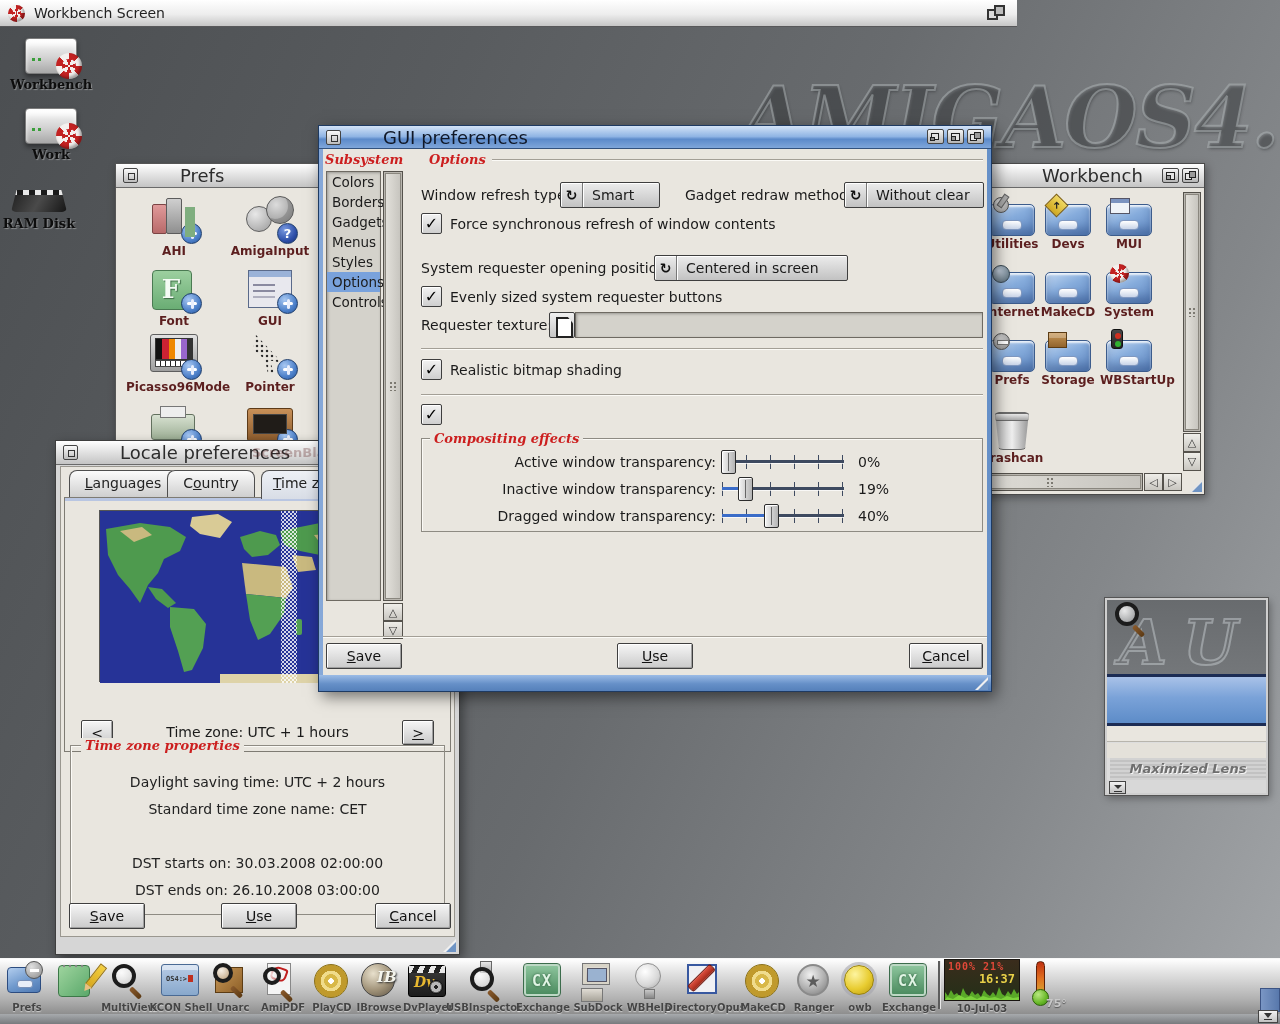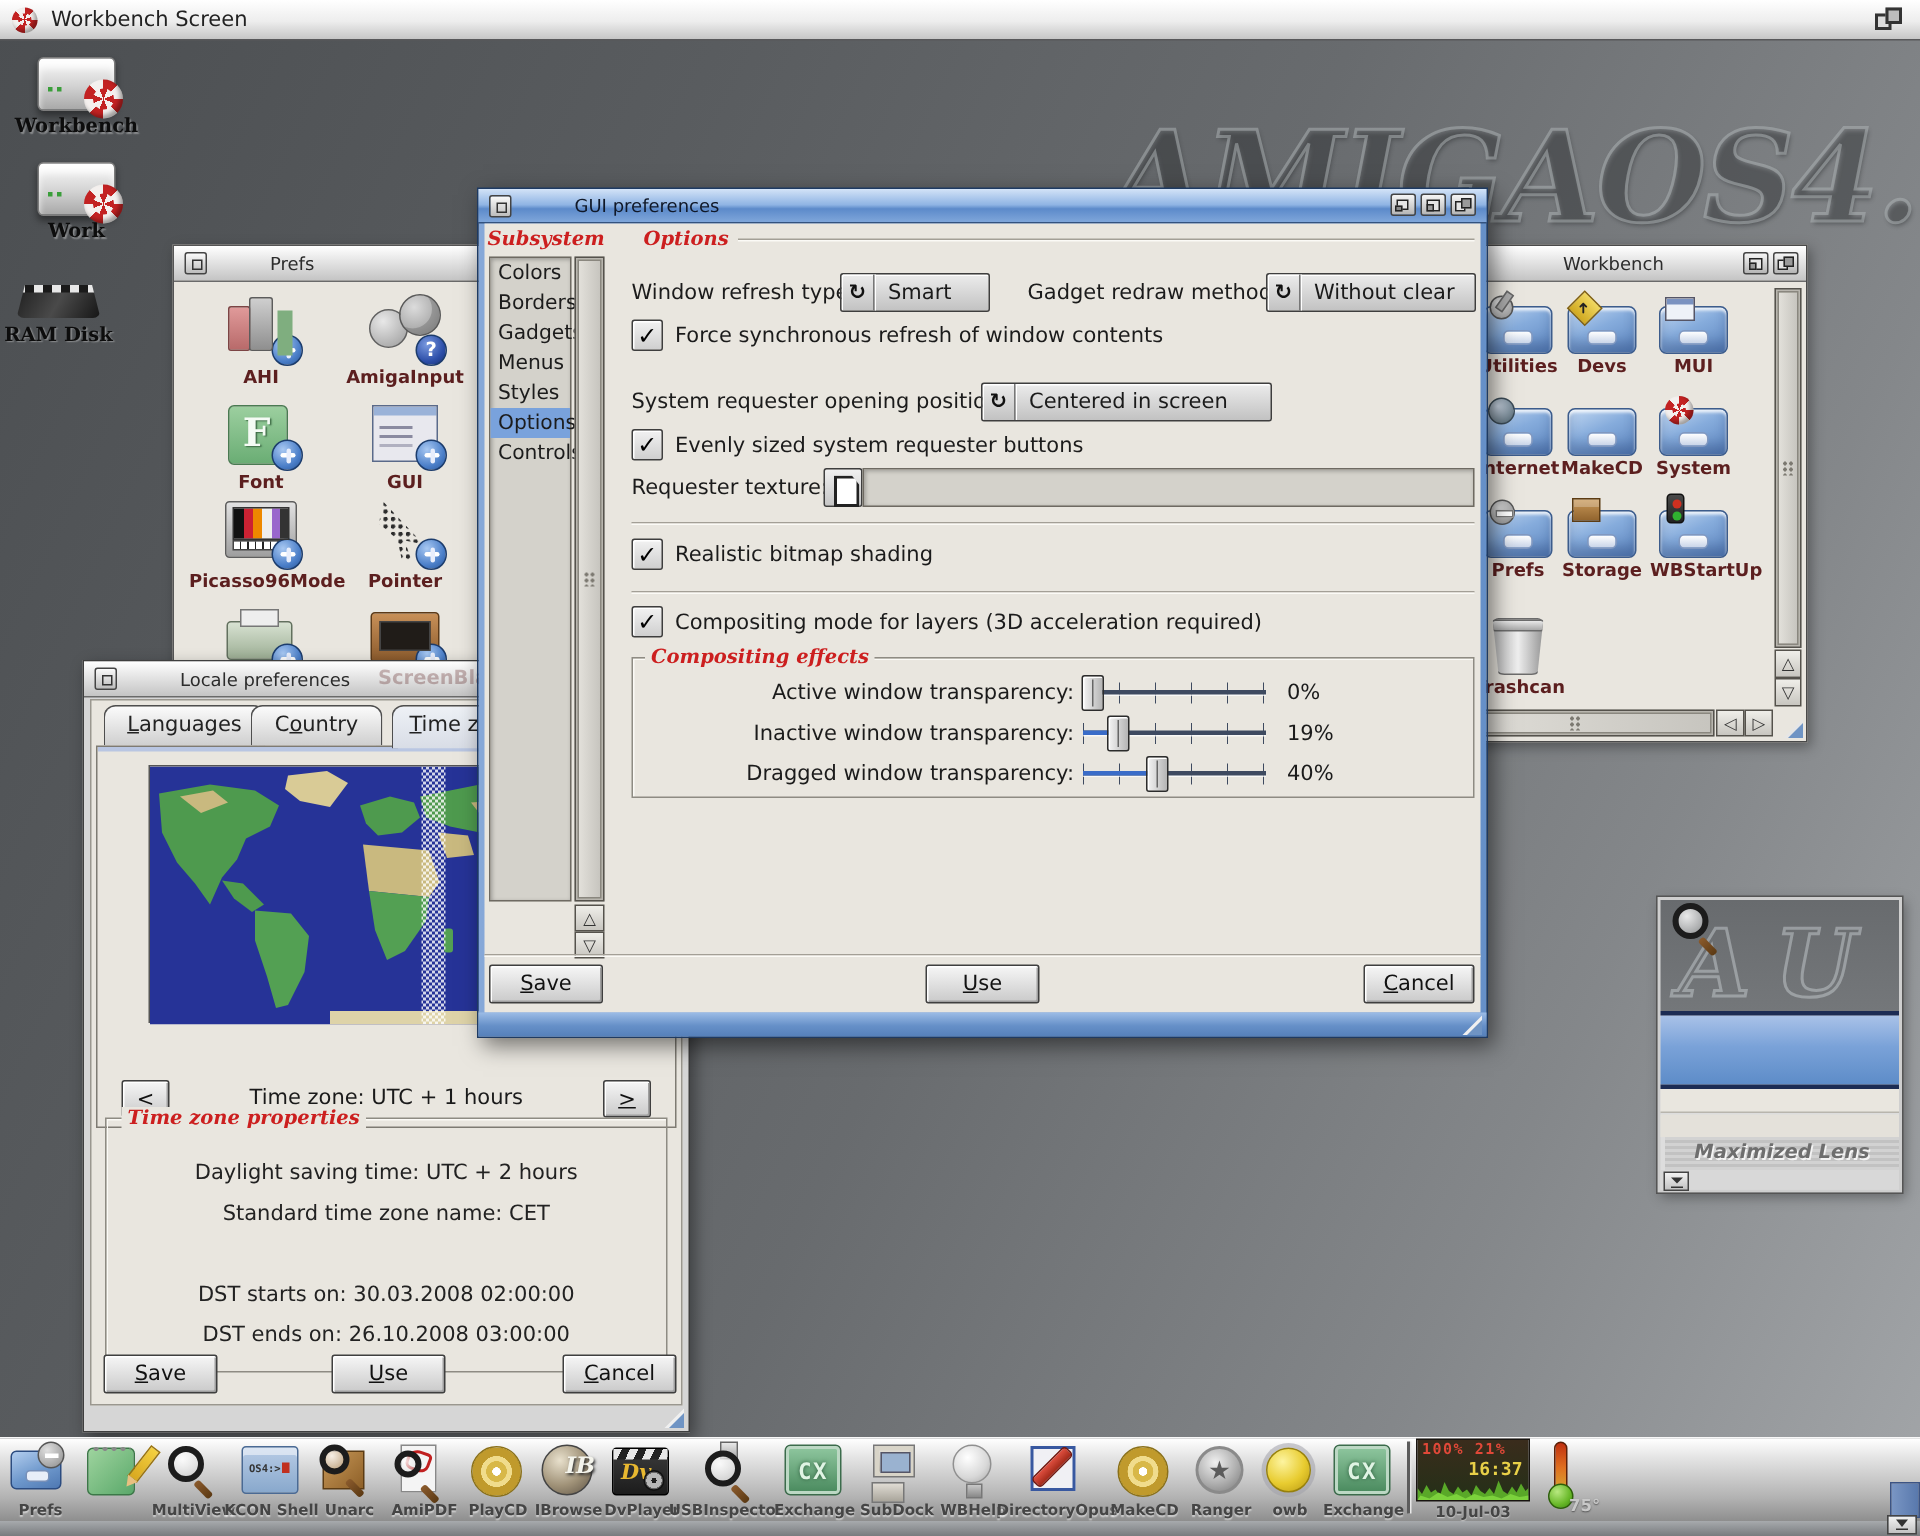--- a/index.html
+++ b/index.html
@@ -5,21 +5,21 @@
   * { margin:0; padding:0; box-sizing:border-box; }
   html,body { width:1280px; height:1024px; overflow:hidden; }
   body {
     font-family:"DejaVu Sans", sans-serif; font-size:13px; color:#1a1a1a;
     background:linear-gradient(115deg,#4b4e51 0%,#595c5f 28%,#686b6e 52%,#84878a 78%,#a3a6a9 100%);
     position:relative;
   }
   .abs { position:absolute; }
 
   
-  #screenbar { left:0; top:0; width:1280px; height:27px;
+  #screenbar { left:0; top:0; width:1017px; height:27px;
     background:linear-gradient(#ffffff,#ededed 55%,#c6c6c6);
     border-bottom:1px solid #58585a; display:flex; align-items:center; }
   .boing { border-radius:50%; position:relative; overflow:hidden;
     background:conic-gradient(#c32222 0 45deg,#f4f0ee 45deg 90deg,#c32222 90deg 135deg,#f4f0ee 135deg 180deg,#c32222 180deg 225deg,#f4f0ee 225deg 270deg,#c32222 270deg 315deg,#f4f0ee 315deg);
     box-shadow:inset -2px -2px 3px rgba(0,0,0,.35); }
   .boing::after { content:""; position:absolute; inset:24%; border-radius:50%;
     background:conic-gradient(from 22.5deg,#f4f0ee 0 45deg,#c32222 45deg 90deg,#f4f0ee 90deg 135deg,#c32222 135deg 180deg,#f4f0ee 180deg 225deg,#c32222 225deg 270deg,#f4f0ee 270deg 315deg,#c32222 315deg); }
   #screenbar .boing { width:17px; height:17px; margin:0 9px 0 8px; }
   #screenbar .title { font-size:14px; color:#222; }
   .depth-gadget { width:22px; height:17px; position:relative; }
@@ -42,21 +42,21 @@
   .diskbox .boing { position:absolute; right:-6px; bottom:-6px; width:26px; height:26px; }
   .ramdisk { width:56px; height:22px; margin:8px auto 4px;
     background:linear-gradient(120deg,#1e1e1e,#4a4a4a 50%,#151515); border-radius:3px 3px 5px 5px;
     clip-path:polygon(10% 0,90% 0,100% 100%,0 100%); position:relative; }
   .ramdisk::before { content:""; position:absolute; left:0; top:0; right:0; height:5px;
     background:repeating-linear-gradient(90deg,#e8e8e8 0 6px,#1a1a1a 6px 12px); }
 
   
   .titlebar { height:24px; display:flex; align-items:center; position:relative;
     background:linear-gradient(#ffffff,#e4e4e4 45%,#c4c4c4); border-bottom:1px solid #6a6a6a; }
-  .titlebar .ttext { position:absolute; left:64px; font-size:12px; color:#2c2c2c; white-space:nowrap; }
+  .titlebar .ttext { position:absolute; left:64px; font-size:18px; color:#2c2c2c; white-space:nowrap; }
   .closebtn { width:15px; height:15px; margin-left:7px; border:1px solid #444; border-radius:2px;
     background:linear-gradient(#fafafa,#bdbdbd); position:relative; }
   .closebtn::after { content:""; position:absolute; left:4px; top:4px; width:5px; height:5px; border:1px solid #333; }
   .winbtn { width:17px; height:15px; border:1px solid #444; border-radius:2px;
     background:linear-gradient(#f5f5f5,#b5b5b5); position:relative; margin-left:3px; }
   .winbtn i { position:absolute; border:1px solid #222; background:#e5e5e5; }
   .g-iconify i.a { left:3px; top:3px; width:8px; height:7px; } .g-iconify i.b { left:2px; top:7px; width:5px; height:4px; background:#888; }
   .g-zoom i.a { left:3px; top:3px; width:9px; height:8px; } .g-zoom i.b { left:3px; top:6px; width:5px; height:5px; background:#999; }
   .g-depth i.a { left:2px; top:4px; width:7px; height:7px; } .g-depth i.b { left:6px; top:2px; width:7px; height:7px; background:#9a9a9a; }
   .btn { background:linear-gradient(#f6f6f6,#cacaca); border:1px solid #3f3f3f; border-radius:2px;
@@ -594,21 +594,20 @@
     <div class="sunken abs" style="left:252px;top:163px;width:408px;height:26px;"></div>
 
     <div class="hline abs" style="left:98px;top:199px;width:562px;"></div>
 
     <div class="ckb abs" style="left:98px;top:210px;">✓</div>
     <div class="gpanel-lbl" style="left:127px;top:213px;">Realistic bitmap shading</div>
 
     <div class="hline abs" style="left:98px;top:245px;width:562px;"></div>
 
     <div class="ckb abs" style="left:98px;top:255px;">✓</div>
-    <div class="gpanel-lbl" style="left:127px;top:258px;">Compositing mode for layers (3D acceleration required)</div>
 
     <div class="fxbox" style="left:98px;top:289px;width:562px;height:94px;">
       <span class="redlbl">Compositing effects</span>
       <div class="gpanel-lbl" style="left:14px;top:15px;width:280px;text-align:right;">Active window transparency:</div>
       <div class="slider" style="left:300px;top:11px;">
         <div class="ticks"></div>
           <div class="track"></div>
         <div class="handle" style="left:-1px;"></div>
       </div>
       <div class="gpanel-lbl" style="left:436px;top:15px;">0%</div>

